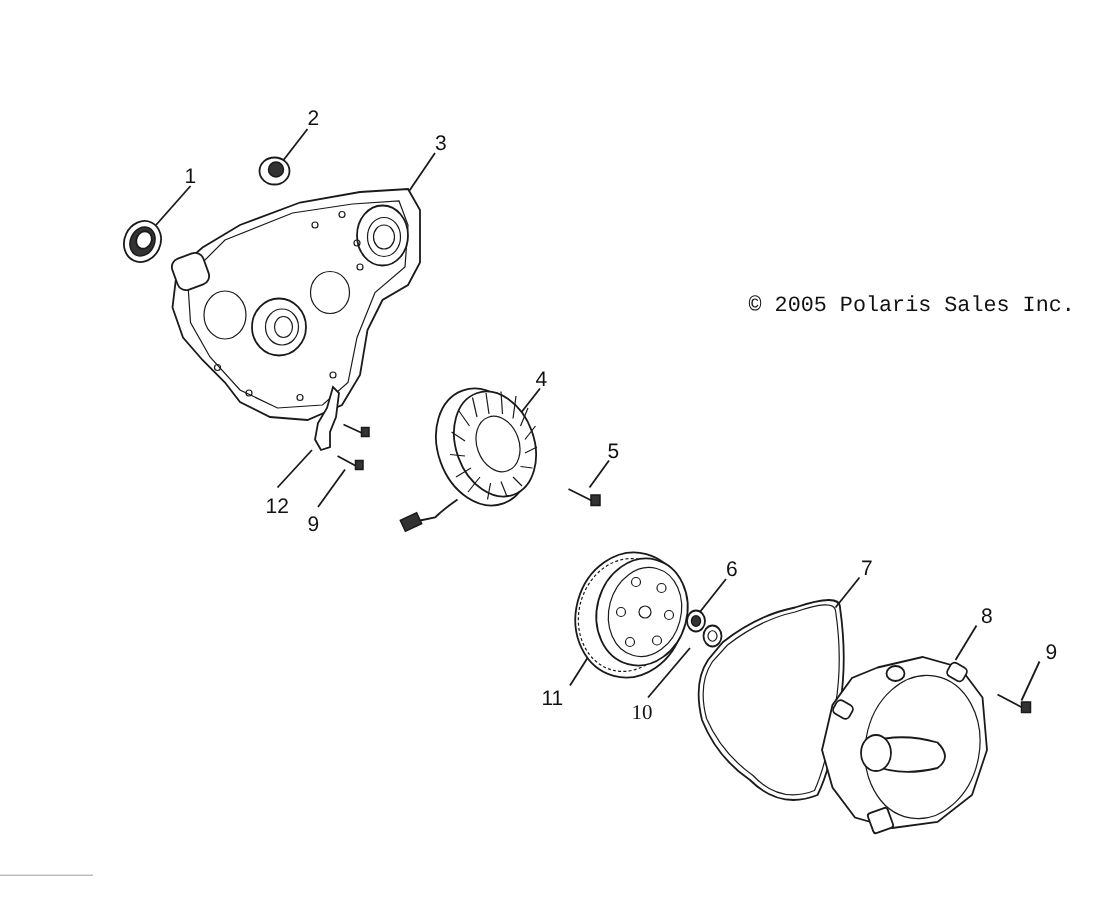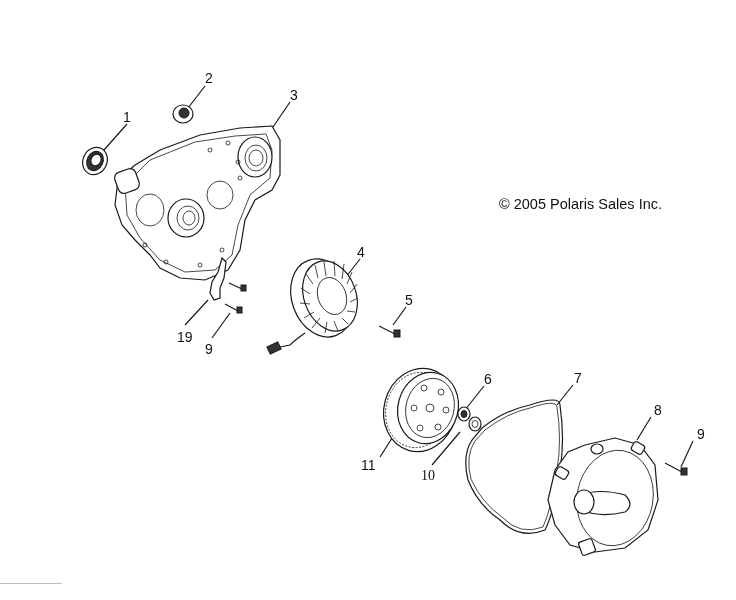--- a/index.html
+++ b/index.html
@@ -2,21 +2,21 @@
 <html><head>
 <meta charset="utf-8">
 <style>
   html, body { margin:0; padding:0; background:#ffffff; }
   body { width:736px; height:600px; position:relative; overflow:hidden;
          font-family:"Liberation Sans", sans-serif; color:#111; }
   #diagram { position:absolute; left:0; top:0; width:736px; height:600px; }
   .callout { position:absolute; font-size:14px; line-height:14px; color:#111;
              font-family:"Liberation Sans", sans-serif; }
   .copyright { position:absolute; left:499px; top:196px; font-size:14.5px;
-               color:#111; white-space:nowrap; }
+               color:#111; white-space:nowrap;font-family:Liberation Mono, monospace; }
   .foot-line { position:absolute; left:0; top:583px; width:62px; height:1px; background:#bdbdbd; }
   svg .ln { stroke:#1a1a1a; stroke-width:1.2; fill:none; }
   svg .th { stroke:#1a1a1a; stroke-width:0.8; fill:none; }
   svg .fw { fill:#fff; stroke:#1a1a1a; stroke-width:1.2; }
   svg .dk { fill:#333; stroke:#1a1a1a; stroke-width:1; }
 </style>
 </head>
 <body>
 
 <svg id="diagram" viewBox="0 0 736 600" xmlns="http://www.w3.org/2000/svg">
@@ -163,16 +163,16 @@
 <div class="callout" style="left:290px;top:88px;">3</div>
 <div class="callout" style="left:357px;top:245px;">4</div>
 <div class="callout" style="left:405px;top:293px;">5</div>
 <div class="callout" style="left:484px;top:372px;">6</div>
 <div class="callout" style="left:574px;top:371px;">7</div>
 <div class="callout" style="left:654px;top:403px;">8</div>
 <div class="callout" style="left:205px;top:342px;">9</div>
 <div class="callout" style="left:697px;top:427px;">9</div>
 <div class="callout" style="left:421px;top:469px;font-family:Liberation Serif, serif;">10</div>
 <div class="callout" style="left:361px;top:458px;">11</div>
-<div class="callout" style="left:177px;top:330px;">19</div>
+<div class="callout" style="left:177px;top:330px;">12</div>
 
 <div class="copyright">© 2005 Polaris Sales Inc.</div>
 <div class="foot-line"></div>
 
 </body></html>

